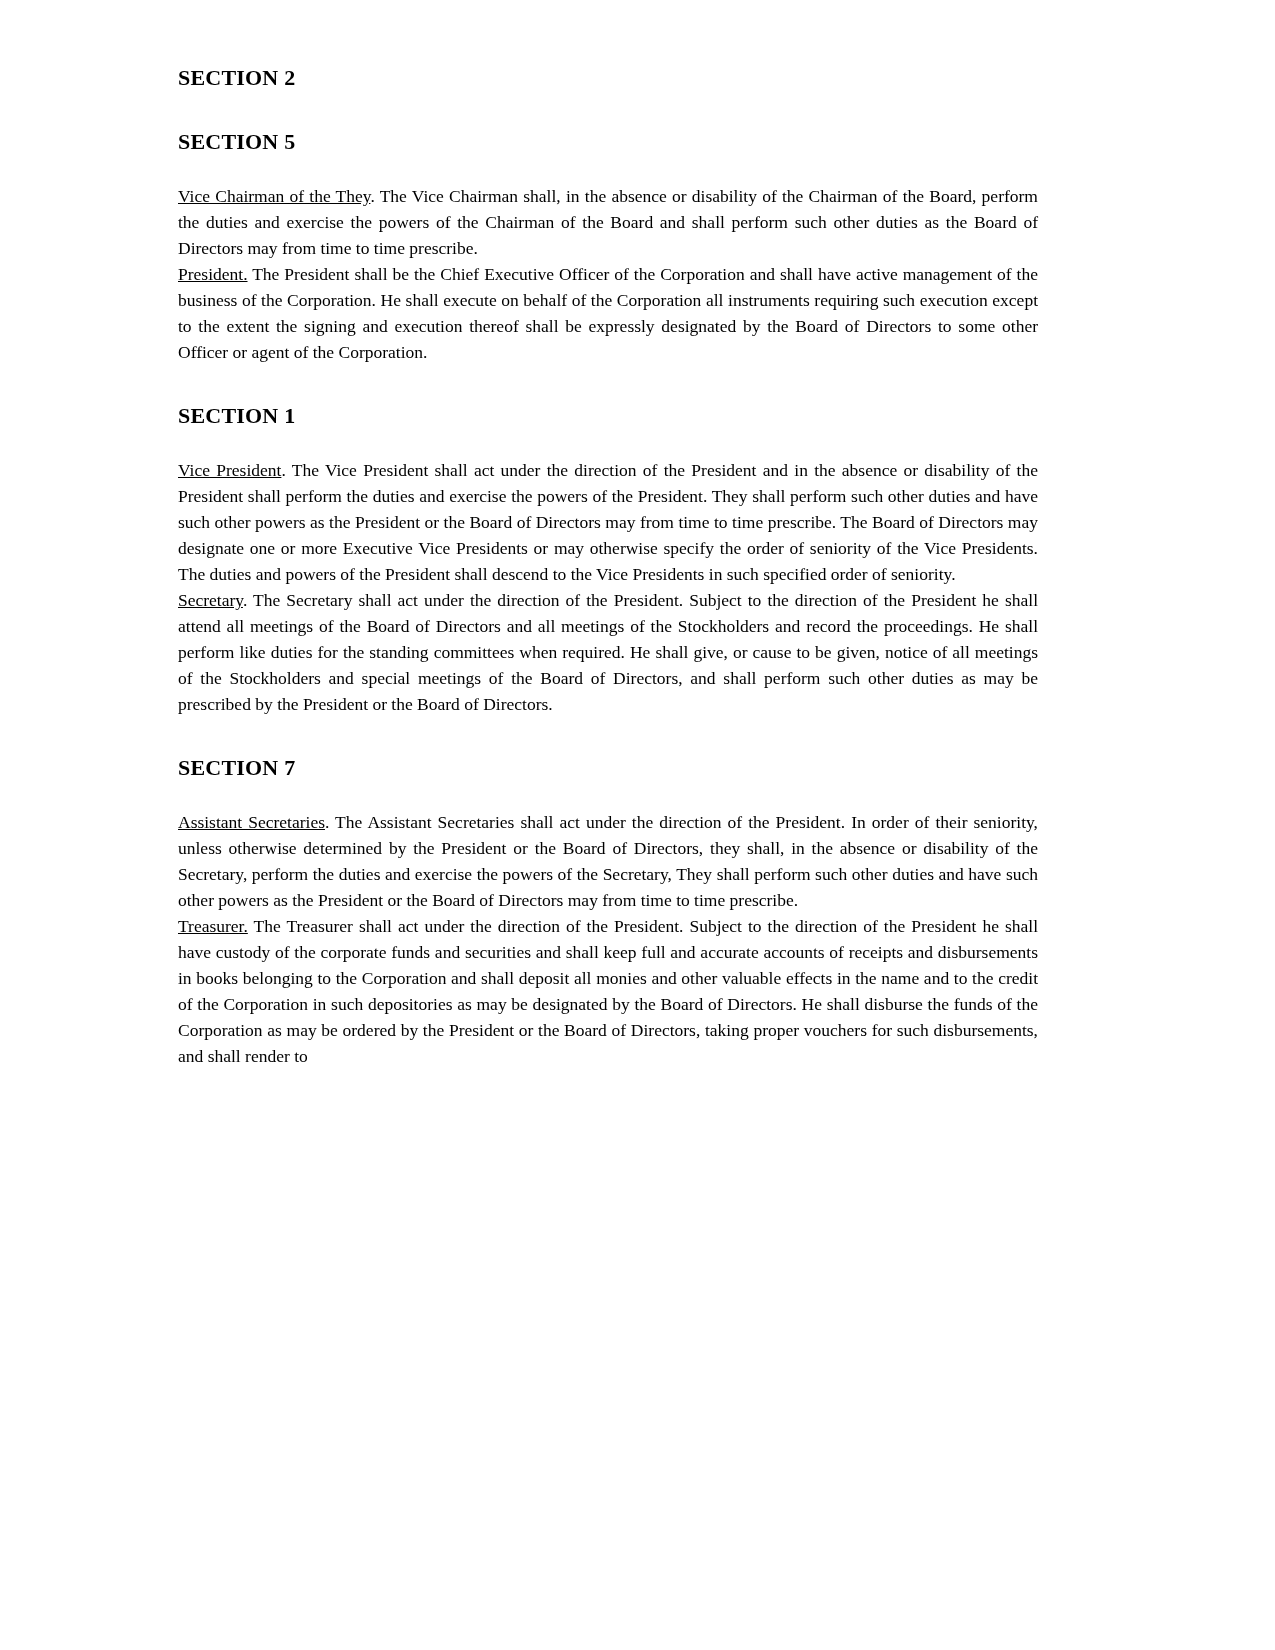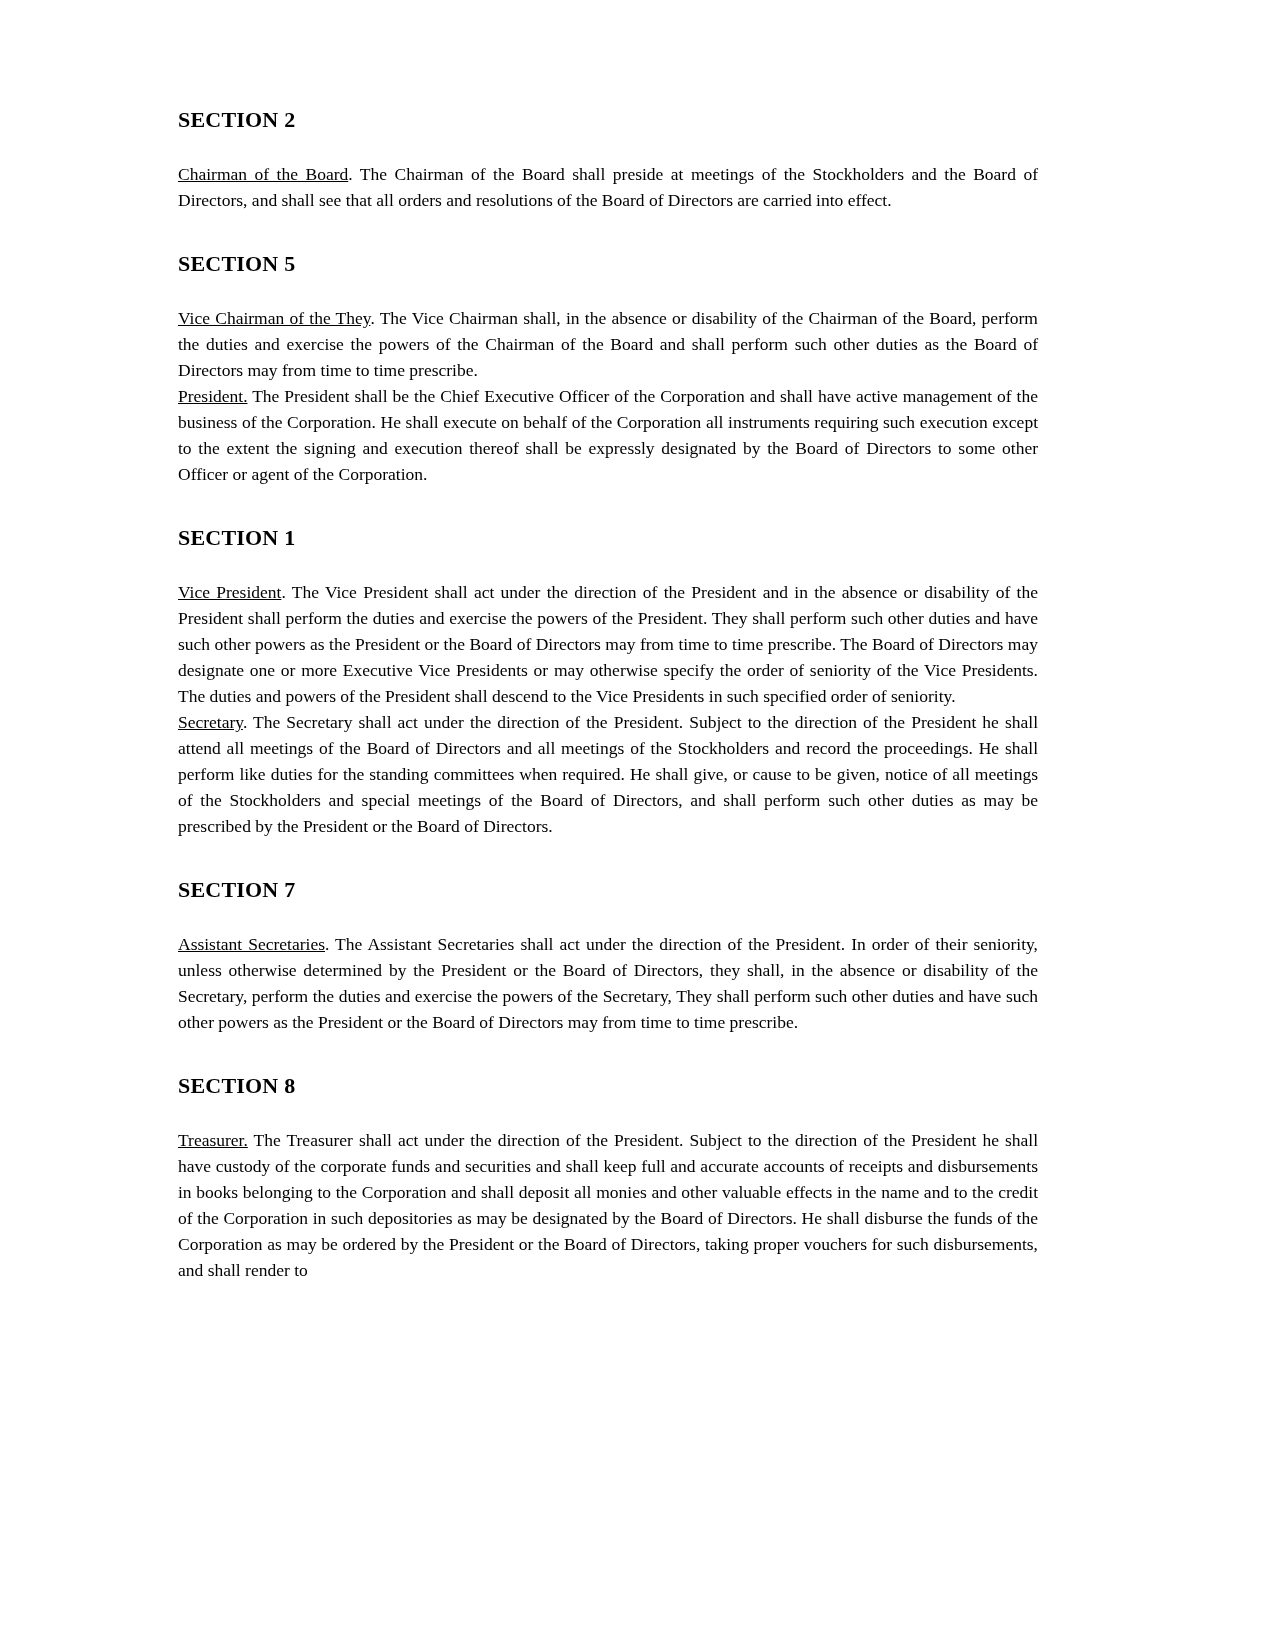--- a/index.html
+++ b/index.html
@@ -11,21 +11,21 @@
   body {
     width: 1275px;
     min-height: 1650px;
     font-family: "Liberation Serif", "DejaVu Serif", serif;
     color: #000000;
   }
   .page {
     width: 1275px;
     min-height: 1650px;
     background: #ffffff;
-    padding: 107px 237px 60px 178px;
+    padding: 65px 237px 60px 178px;
   }
   .section-heading {
     font-size: 22px;
     font-weight: bold;
     letter-spacing: 0.2px;
     margin: 38px 0 28px 0;
   }
   .section:first-child .section-heading {
     margin-top: 0;
   }
@@ -39,21 +39,20 @@
     text-decoration: underline;
   }
 </style>
 </head>
 <body>
 
 <div class="page">
 
   <div class="section">
     <h2 class="section-heading">SECTION 2</h2>
-    <p class="section-body"><span class="lead-term">Chairman of the Board</span><span>. The Chairman of the Board shall preside at meetings of the Stockholders and the Board of Directors, and shall see that all orders and resolutions of the Board of Directors are carried into effect.</span></p>
   </div>
 
   <div class="section">
     <h2 class="section-heading">SECTION 5</h2>
     <p class="section-body"><span class="lead-term">Vice Chairman of the They</span><span>. The Vice Chairman shall, in the absence or disability of the Chairman of the Board, perform the duties and exercise the powers of the Chairman of the Board and shall perform such other duties as the Board of Directors may from time to time prescribe.</span></p>
   </div>
 
   <div class="section">
     <p class="section-body"><span class="lead-term">President.</span><span> The President shall be the Chief Executive Officer of the Corporation and shall have active management of the business of the Corporation. He shall execute on behalf of the Corporation all instruments requiring such execution except to the extent the signing and execution thereof shall be expressly designated by the Board of Directors to some other Officer or agent of the Corporation.</span></p>
   </div>
@@ -66,17 +65,16 @@
   <div class="section">
     <p class="section-body"><span class="lead-term">Secretary</span><span>. The Secretary shall act under the direction of the President. Subject to the direction of the President he shall attend all meetings of the Board of Directors and all meetings of the Stockholders and record the proceedings. He shall perform like duties for the standing committees when required. He shall give, or cause to be given, notice of all meetings of the Stockholders and special meetings of the Board of Directors, and shall perform such other duties as may be prescribed by the President or the Board of Directors.</span></p>
   </div>
 
   <div class="section">
     <h2 class="section-heading">SECTION 7</h2>
     <p class="section-body"><span class="lead-term">Assistant Secretaries</span><span>. The Assistant Secretaries shall act under the direction of the President. In order of their seniority, unless otherwise determined by the President or the Board of Directors, they shall, in the absence or disability of the Secretary, perform the duties and exercise the powers of the Secretary, They shall perform such other duties and have such other powers as the President or the Board of Directors may from time to time prescribe.</span></p>
   </div>
 
   <div class="section">
-    <h2 class="section-heading">SECTION 8</h2>
     <p class="section-body"><span class="lead-term">Treasurer.</span><span> The Treasurer shall act under the direction of the President. Subject to the direction of the President he shall have custody of the corporate funds and securities and shall keep full and accurate accounts of receipts and disbursements in books belonging to the Corporation and shall deposit all monies and other valuable effects in the name and to the credit of the Corporation in such depositories as may be designated by the Board of Directors. He shall disburse the funds of the Corporation as may be ordered by the President or the Board of Directors, taking proper vouchers for such disbursements, and shall render to</span></p>
   </div>
 
 </div>
 
 </body></html>

